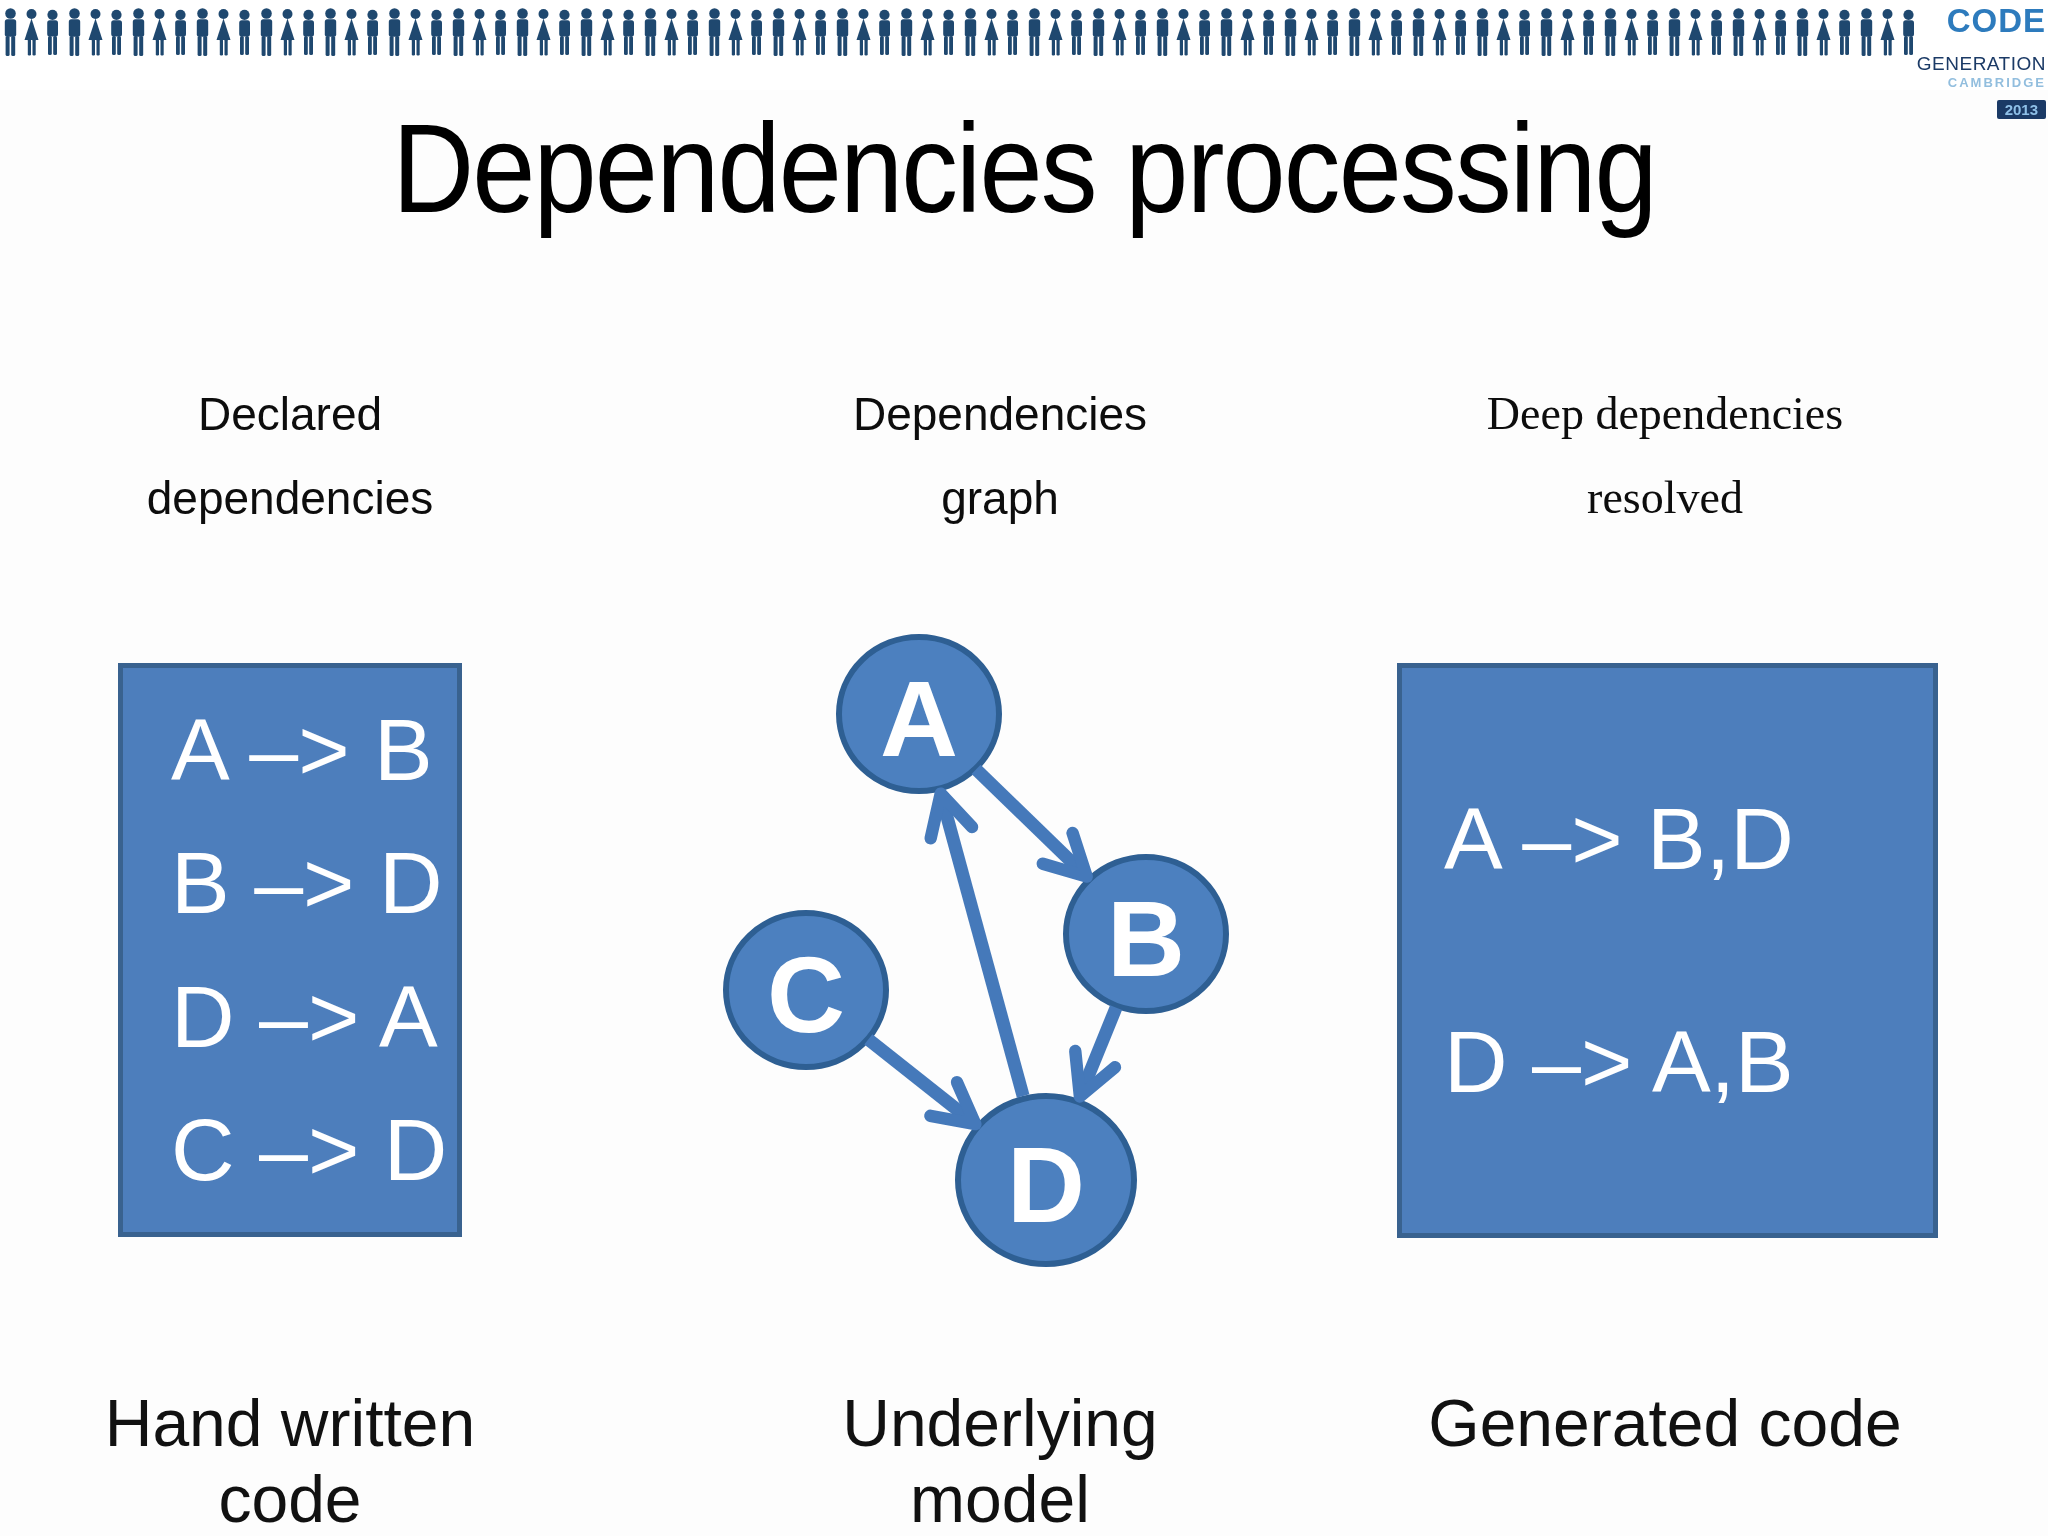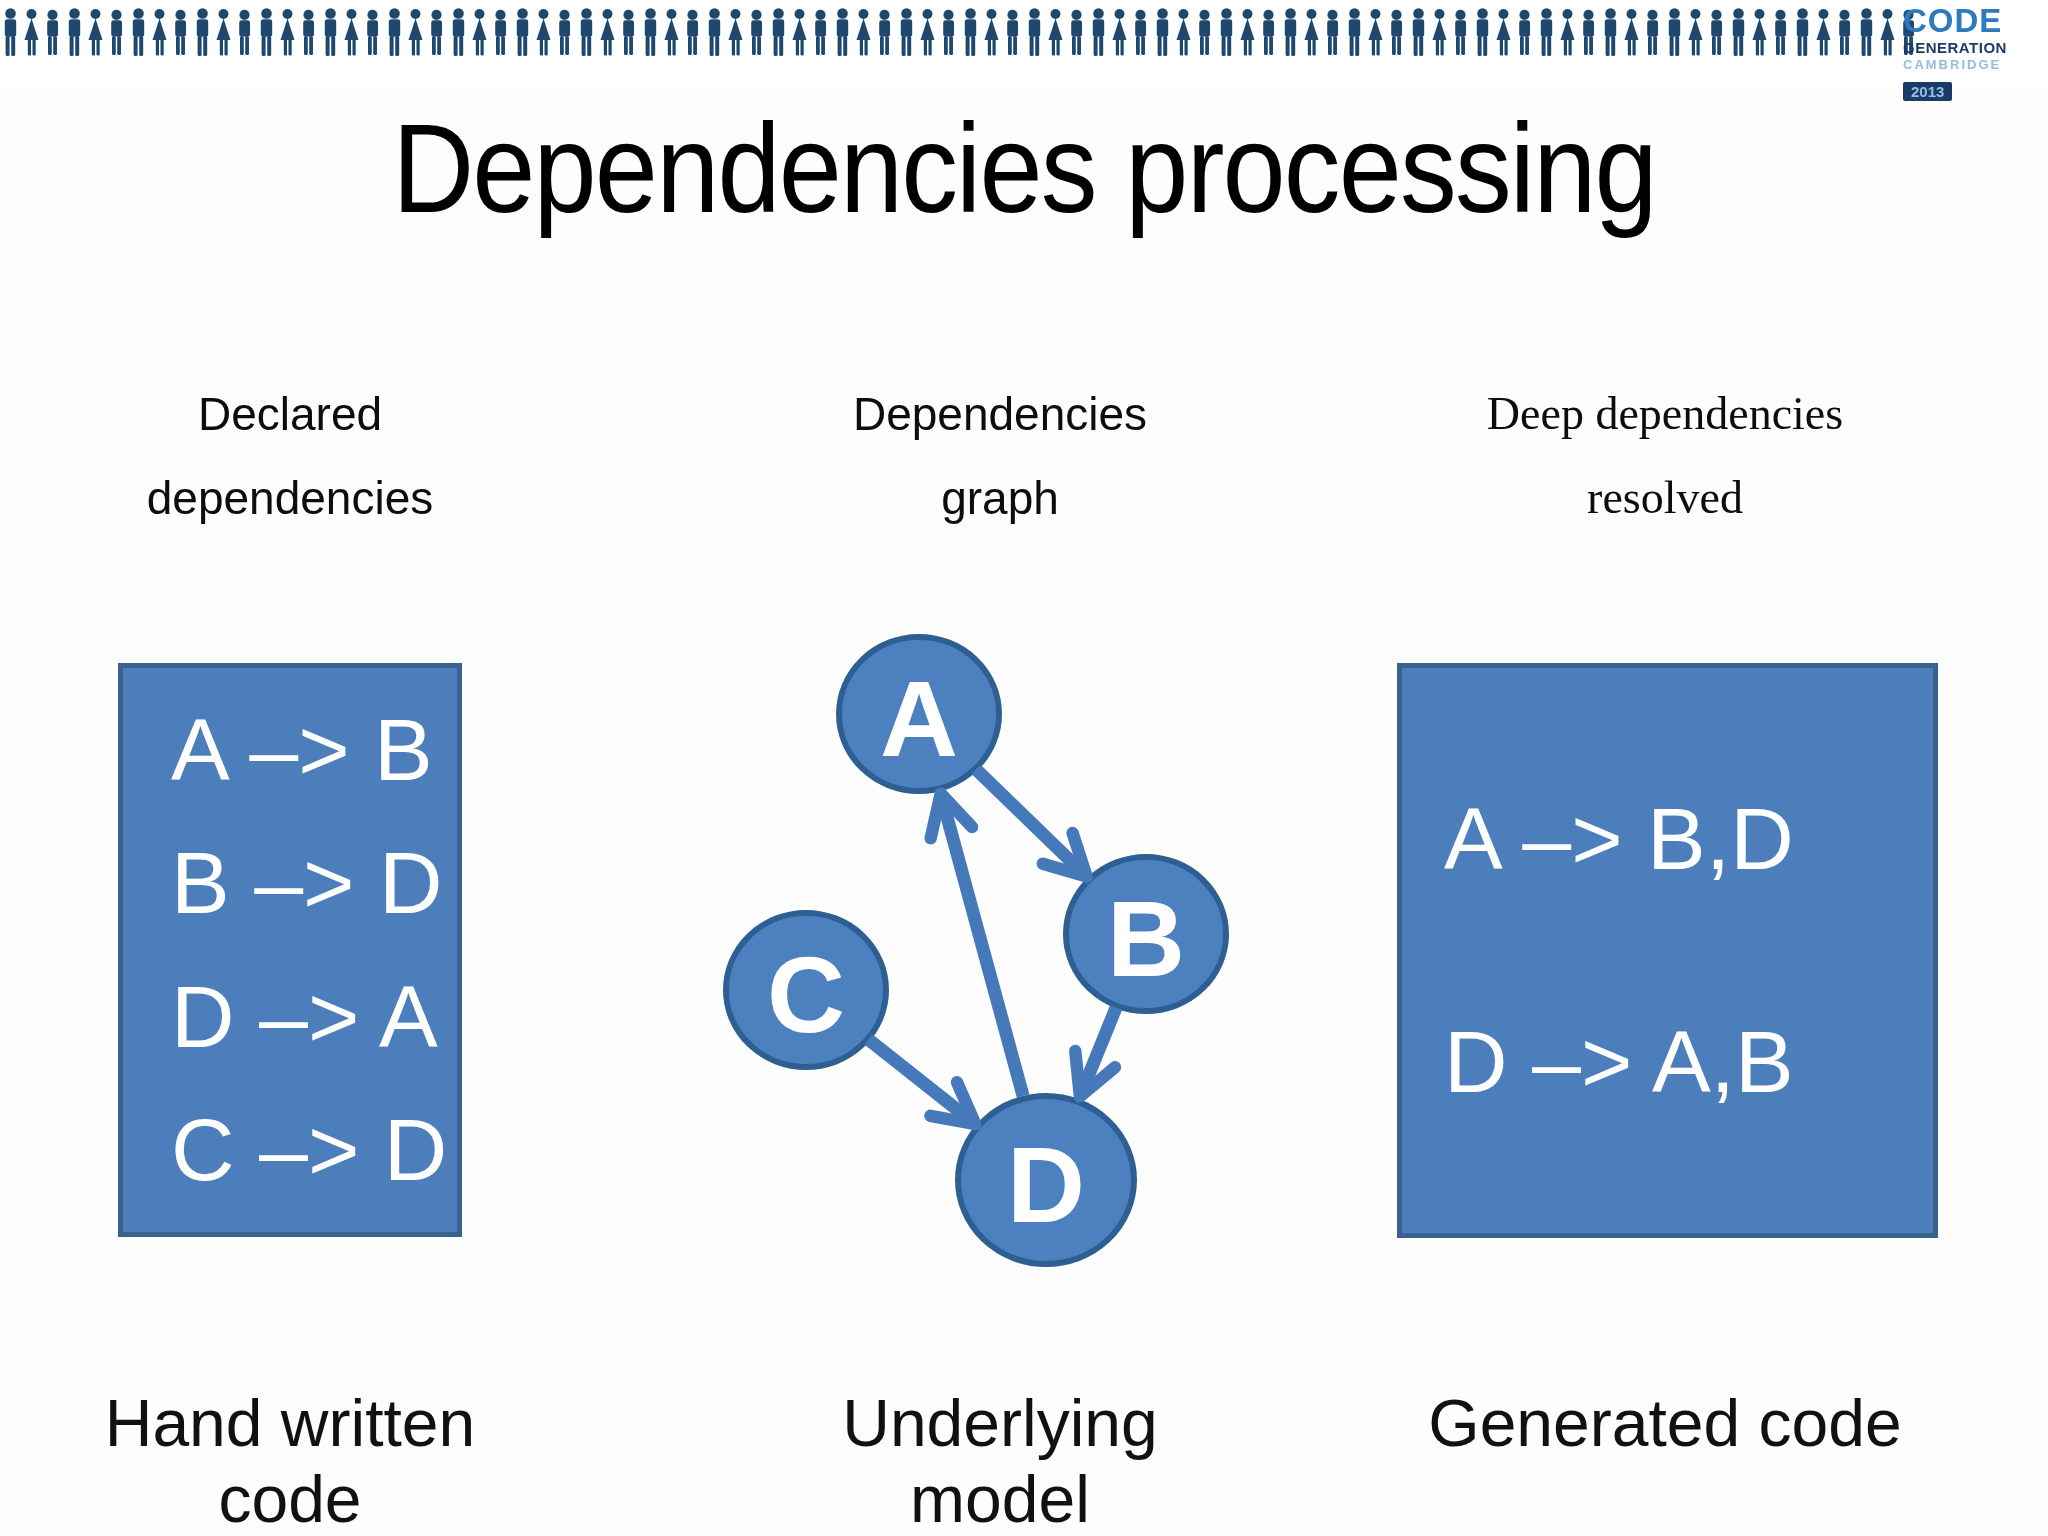--- a/index.html
+++ b/index.html
@@ -4,23 +4,23 @@
 <style>
   html,body{margin:0;padding:0;background:#e8e8e8;}
   .slide{
     position:relative; width:2048px; height:1536px; background:#fdfdfd;
     font-family:"Liberation Sans", sans-serif; overflow:hidden; color:#0d0d0d;
   }
   
   .banner{position:absolute; left:0; top:0; width:2048px; height:90px; background:#fff;}
   .people-strip{position:absolute; left:0; top:6px;}
   .person{fill:var(--banner-people,#1f486f);}
-  .logo{position:absolute; right:13px; top:4px; width:132px; text-align:left; line-height:1;}
+  .logo{position:absolute; right:2px; top:4px; width:132px; text-align:right; line-height:1;}
   .logo-code{font-size:33px; font-weight:bold; letter-spacing:1px; color:var(--logo-code,#2d7bbd);}
-  .logo-gen{font-size:15px; font-weight:bold; letter-spacing:.5px; margin-top:3px; color:var(--logo-gen,#1b3a66);}
+  .logo-gen{font-size:19px; font-weight:normal; letter-spacing:.5px; margin-top:17px; color:var(--logo-gen,#1b3a66);}
   .logo-cam{font-size:13px; font-weight:bold; letter-spacing:2px; margin-top:3px; color:var(--logo-cam,#92bede);}
   .logo-badge{display:inline-block; margin-top:11px; padding:2px 8px; font-size:15px; font-weight:bold;
     background:var(--badge-bg,#1b3a66); color:var(--badge-text,#8fc0e8); border-radius:2px;}
   
   .title{
     position:absolute; left:0; top:96px; width:2048px; text-align:center;
     font-size:126px; letter-spacing:-2px; color:#000;
     transform:scaleX(.9); transform-origin:50% 50%;
   }
   

